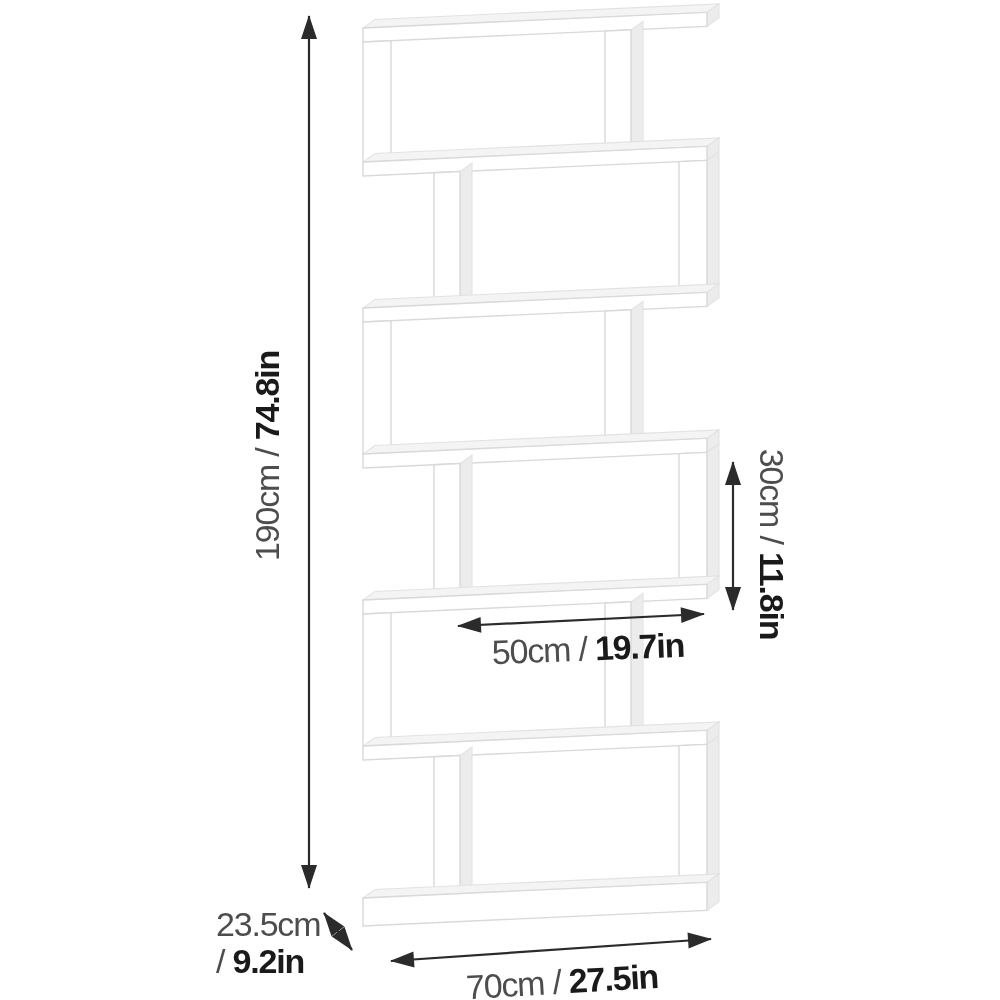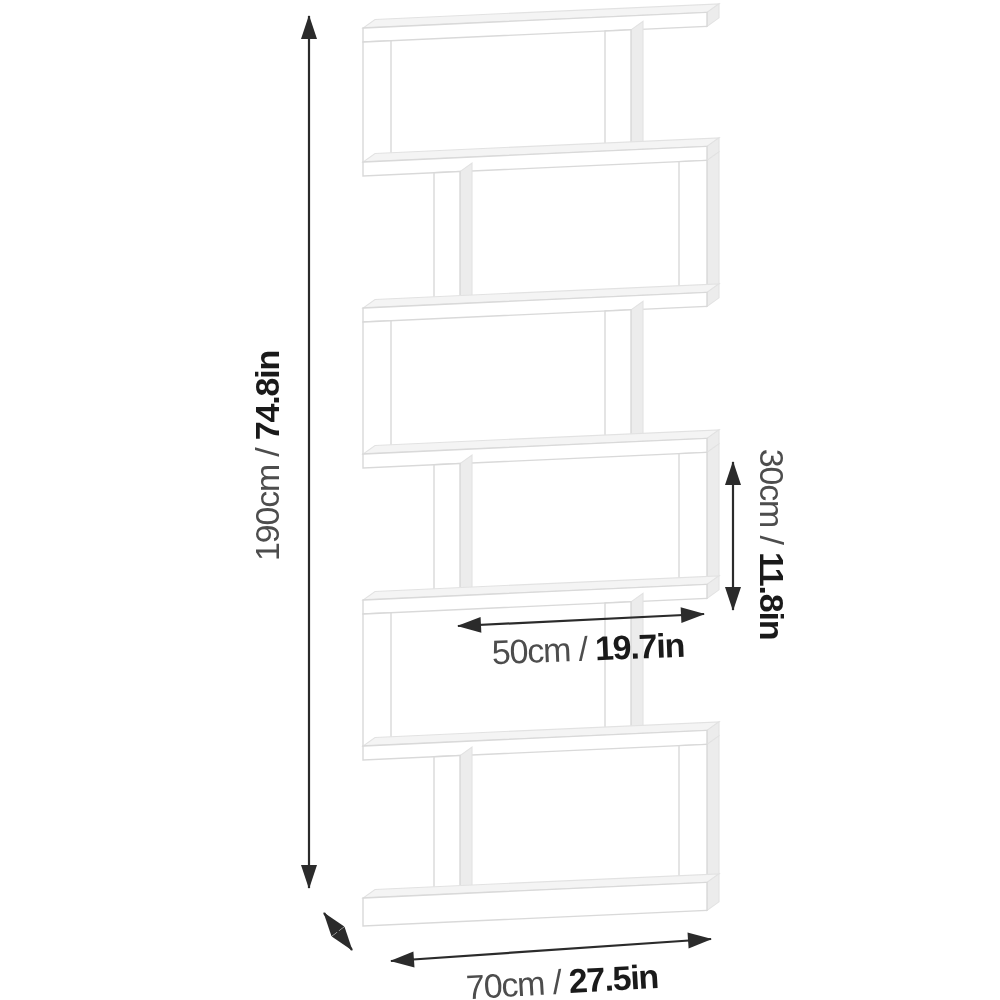--- a/index.html
+++ b/index.html
@@ -143,18 +143,26 @@
   </div>
 
   <div class="dim-label rot-cw" style="left:771px;top:544px;">
     <span>30cm / </span><span class="bold">11.8in</span>
   </div>
 
   <div class="dim-label tilt-shelf" style="left:588px;top:649px;">
     <span>50cm / </span><span class="bold">19.7in</span>
   </div>
 
+  <div class="dim-label" style="left:216px;top:906px;">
+    <div>
+      <span>23.5cm</span>
+    </div>
+    <div>
+      <span>/ </span><span class="bold">9.2in</span>
+    </div>
+  </div>
 
   <div class="dim-label tilt-width" style="left:562px;top:982px;">
     <span>70cm / </span><span class="bold">27.5in</span>
   </div>
 
 </div>
 
 </body></html>

